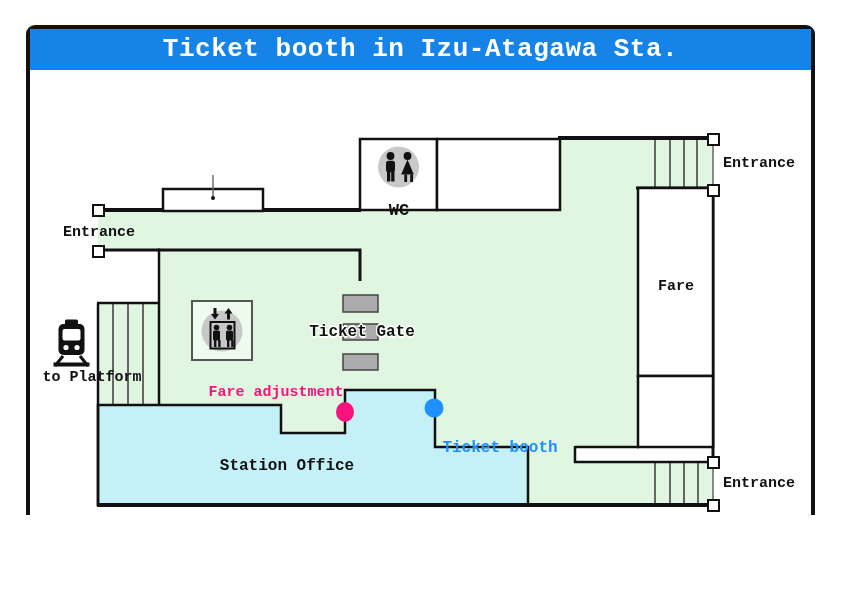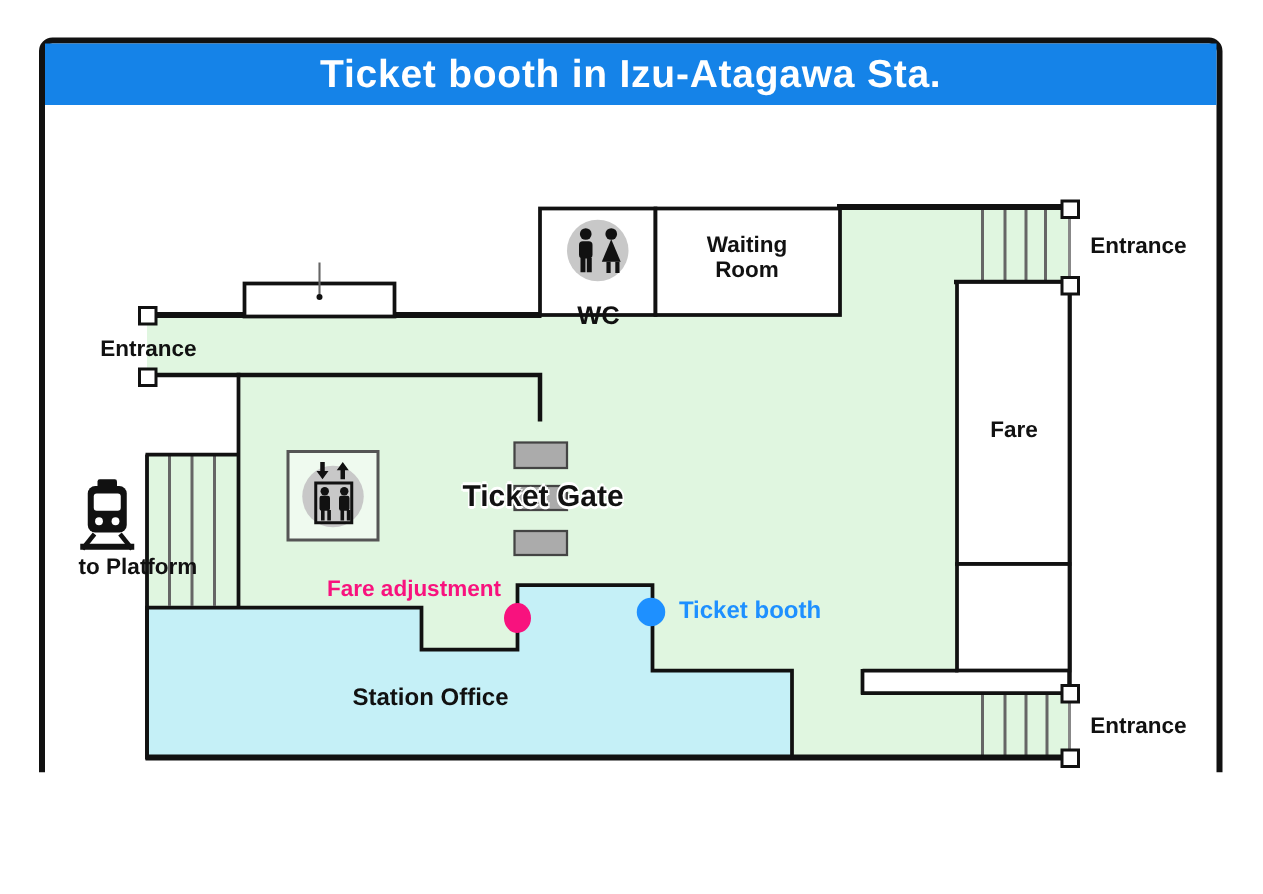--- a/index.html
+++ b/index.html
@@ -1,19 +1,19 @@
 <!DOCTYPE html>
 <html style="--banner-blue: #1583E8; --floor-green: #E0F6E0; --office-cyan: #C5F0F7; --marker-pink: #F8127E; --marker-blue: #1E90FF; --gate-gray: #ABABAB; --icon-circle-gray: #C8C8C8; --wall-black: #111111;"><head>
 <meta charset="utf-8">
 <style>
   html,body { margin:0; padding:0; background:#fff; }
   #stage {
     position:relative; width:842px; height:515px; overflow:hidden;
     background:#fff;
-    font-family:Liberation Sans, sans-serif;
+    font-family:Liberation Mono, monospace;
   }
   .frame {
     position:absolute; left:26px; top:25px; width:789px; height:542px;
     box-sizing:border-box; border:4px solid #111; border-radius:9px;
     background:#fff;
   }
   .banner {
     position:absolute; left:30px; top:29px; width:781px; height:41px;
     background:var(--banner-blue,#1583E8);
     color:#fff; font-weight:bold; font-size:26px; line-height:41px;
@@ -21,24 +21,24 @@
   }
   svg.plan { position:absolute; left:0; top:0; }
   .lbl {
     position:absolute; transform:translate(-50%,-50%);
     font-weight:bold; color:#111; white-space:nowrap; z-index:5;
     line-height:1.15; text-align:center;
   }
   .s15 { font-size:15px; }
   .s16 { font-size:16px; }
   .s17 { font-size:17px; }
-  .s18 { font-size:20px; }
+  .s18 { font-size:16px; }
   .wrap2 { white-space:normal; width:96px; }
   .pink { color:var(--marker-pink,#F8127E); }
-  .blue { color:var(--marker-blue,#1E90FF); }
+  .blue { color:var(--marker-blue,#1E90FF);margin-top:40px; }
   .halo {
     text-shadow:-1px -1px 0 #fff, 1px -1px 0 #fff, -1px 1px 0 #fff,
                  1px 1px 0 #fff, 0 2px 0 #fff, 0 -2px 0 #fff;
   }
 </style>
 </head>
 <body>
 
 <div id="stage">
 
@@ -156,21 +156,20 @@
       <line x1="80" y1="356" x2="88" y2="366" stroke="#111" stroke-width="3"></line>
       <rect x="53.5" y="362.5" width="36" height="4" fill="#111"></rect>
     </g>
 
     <ellipse cx="345" cy="412" rx="9" ry="10" fill="#F8127E"></ellipse>
     <circle cx="434" cy="408" r="9.5" fill="#1E90FF"></circle>
   </svg>
 
   <div class="lbl s15" style="left:99px; top:233px;">Entrance</div>
   <div class="lbl s17" style="left:399px; top:196px;margin-top:15px;">WC</div>
-  <div class="lbl s15 wrap2" style="left:498px; top:172px;">Waiting Room</div>
   <div class="lbl s15" style="left:759px; top:164px;">Entrance</div>
   <div class="lbl s15" style="left:676px; top:287px;">Fare</div>
   <div class="lbl s18 halo" style="left:362px; top:332px;">Ticket Gate</div>
   <div class="lbl s15" style="left:92px; top:378px;">to Platform</div>
   <div class="lbl s15 pink" style="left:276px; top:393px;">Fare adjustment</div>
   <div class="lbl s16 blue" style="left:500px; top:408px;">Ticket booth</div>
   <div class="lbl s16" style="left:287px; top:466px;">Station Office</div>
   <div class="lbl s15" style="left:759px; top:484px;">Entrance</div>
 </div>
 

